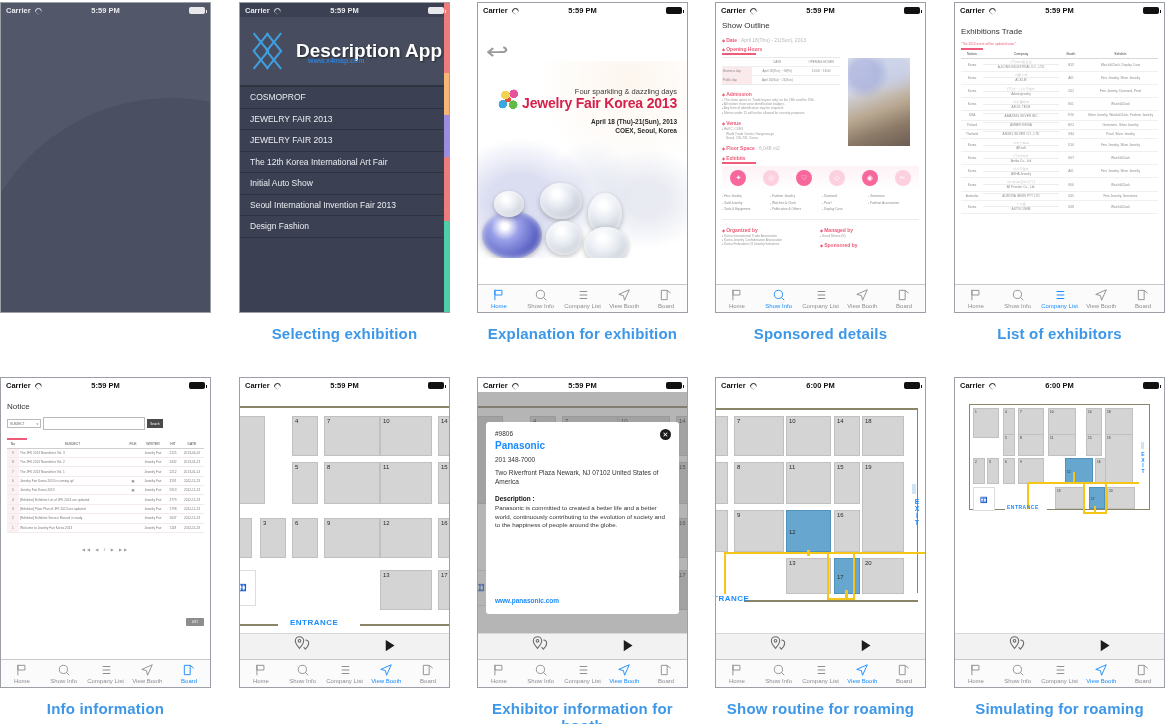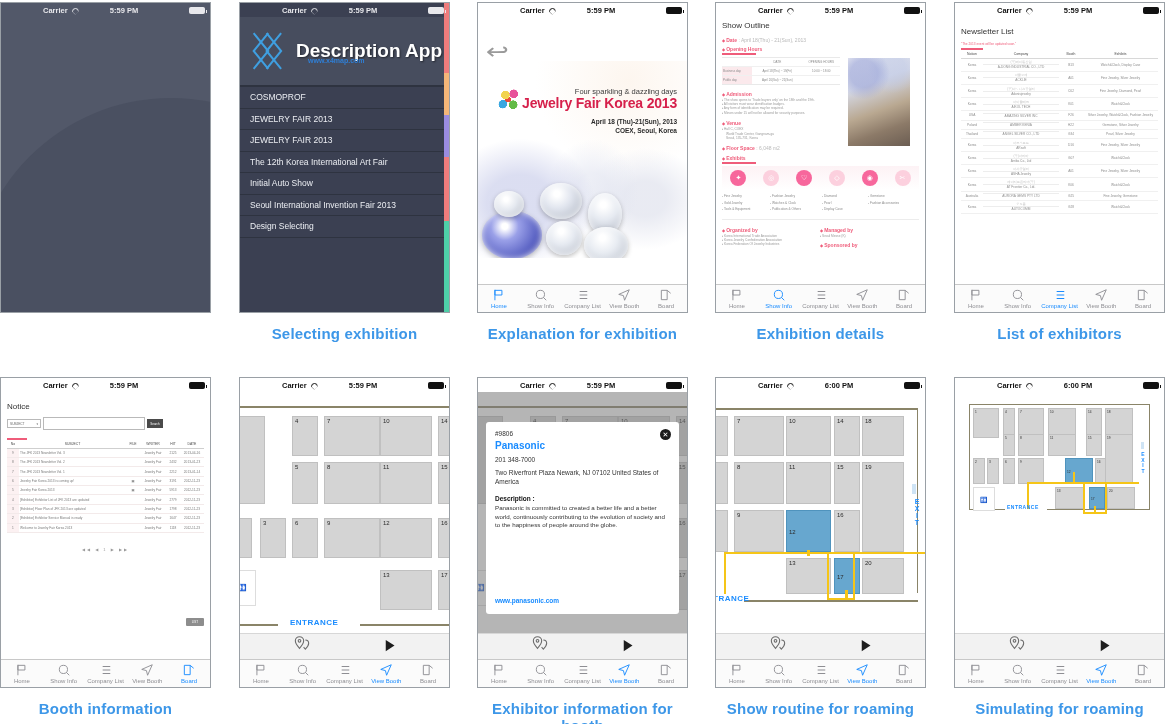--- a/index.html
+++ b/index.html
@@ -3,21 +3,21 @@
 <meta charset="utf-8">
 <style>
   html,body{margin:0;padding:0;background:#ffffff;}
   body{width:1171px;height:724px;font-family:"Liberation Sans",sans-serif;overflow:hidden;position:relative;}
   .grid{position:relative;width:1171px;height:724px;}
   .cell{position:absolute;width:211px;}
   .phone{position:relative;width:211px;height:311px;background:#fff;border:1px solid #9aa0a6;box-sizing:border-box;overflow:hidden;}
   .caption{margin-top:12px;text-align:center;color:#3d97e8;font-size:15px;font-weight:bold;letter-spacing:.2px;}
 
   
-  .status{height:14px;display:flex;align-items:center;justify-content:space-between;padding:0 5px;box-sizing:border-box;font-size:7.5px;font-weight:bold;color:#111;position:relative;z-index:5;margin-left:37px;}
+  .status{height:14px;display:flex;align-items:center;justify-content:space-between;padding:0 5px;box-sizing:border-box;font-size:7.5px;font-weight:bold;color:#111;position:relative;z-index:5;}
   .status.dark{color:#e8e8ec;}
   .status .left{display:flex;align-items:center;gap:3px;}
   .wifi{display:inline-block;width:8px;height:7px;position:relative;}
   .wifi:before{content:"";position:absolute;left:1px;top:1px;width:5px;height:5px;border:1.4px solid currentColor;border-radius:50%;clip-path:polygon(0 0,100% 0,100% 55%,50% 100%,0 55%);}
   .batt{width:16px;height:7px;border:1px solid currentColor;border-radius:1.5px;position:relative;box-sizing:border-box;background:currentColor;}
   .batt:after{content:"";position:absolute;right:-3px;top:2px;width:1.5px;height:3px;background:currentColor;}
   .clock{position:absolute;left:0;right:0;text-align:center;}
 
   
   .tabbar{position:absolute;left:0;right:0;bottom:0;height:27px;background:#fbfbfb;border-top:1px solid #c8c8c8;display:flex;}
@@ -198,21 +198,21 @@
           <span class="txt">Description App</span>
           <span class="sub">www.x4map.com</span>
         </div>
         <div>
           <div class="row">COSMOPROF</div>
           <div class="row">JEWELRY FAIR 2013</div>
           <div class="row">JEWELRY FAIR 2013</div>
           <div class="row">The 12th Korea International Art Fair</div>
           <div class="row">Initial Auto Show</div>
           <div class="row">Seoul International Invention Fair 2013</div>
-          <div class="row">Design Selecting</div>
+          <div class="row">Design Fashion</div>
         </div>
         <div class="scroll">
           <div style="height:70px;background:#ef7c7c;"></div>
           <div style="height:42px;background:#f5b678;"></div>
           <div style="height:42px;background:#9b8ce0;"></div>
           <div style="height:64px;background:#ef7c7c;"></div>
           <div style="height:93px;background:#4ecfa8;"></div>
         </div>
       </div>
     </div>
@@ -420,35 +420,35 @@
         </div>
         <div class="tab">
           <svg width="14" height="14" viewBox="0 0 24 24" fill="none" stroke="currentColor" stroke-width="1.6">
               <path d="M4 4h10v16H4z"></path>
               <path d="M14 4l6 5"></path>
             </svg>
           <span class="lbl">Board</span>
         </div>
       </div>
     </div>
-    <div class="caption">Exhibition details</div>
+    <div class="caption">Sponsored details</div>
   </div>
 
   <div class="cell" style="left:954px;top:2px;">
     <div class="phone">
       <div class="status">
         <span class="left">
             <span>Carrier</span>
             <span class="wifi"></span>
           </span>
         <span class="clock">5:59 PM</span>
         <span class="batt"></span>
       </div>
       <div class="doc">
-        <div class="h" style="margin-top:6px;">Newsletter List</div>
+        <div class="h" style="margin-top:6px;">Exhibitions Trade</div>
         <div style="font-size:3.2px;color:#ef5c7a;margin:6px 0 2px;">"The 2013 event will be updated soon."</div>
         <div style="height:1.6px;width:22px;background:#ef5c7a;"></div>
         <table class="extbl">
           <thead>
               <tr>
             <th style="width:22px;">Nation</th>
             <th style="width:76px;">Company</th>
             <th style="width:24px;">Booth</th>
             <th>Exhibits</th>
           </tr>
@@ -789,21 +789,21 @@
         </div>
         <div class="tab active">
           <svg width="14" height="14" viewBox="0 0 24 24" fill="none" stroke="currentColor" stroke-width="1.6">
               <path d="M4 4h10v16H4z"></path>
               <path d="M14 4l6 5"></path>
             </svg>
           <span class="lbl">Board</span>
         </div>
       </div>
     </div>
-    <div class="caption">Booth information</div>
+    <div class="caption">Info information</div>
   </div>
 
   <div class="cell" style="left:239px;top:377px;">
     <div class="phone">
       <div class="status">
         <span class="left">
             <span>Carrier</span>
             <span class="wifi"></span>
           </span>
         <span class="clock">5:59 PM</span>

